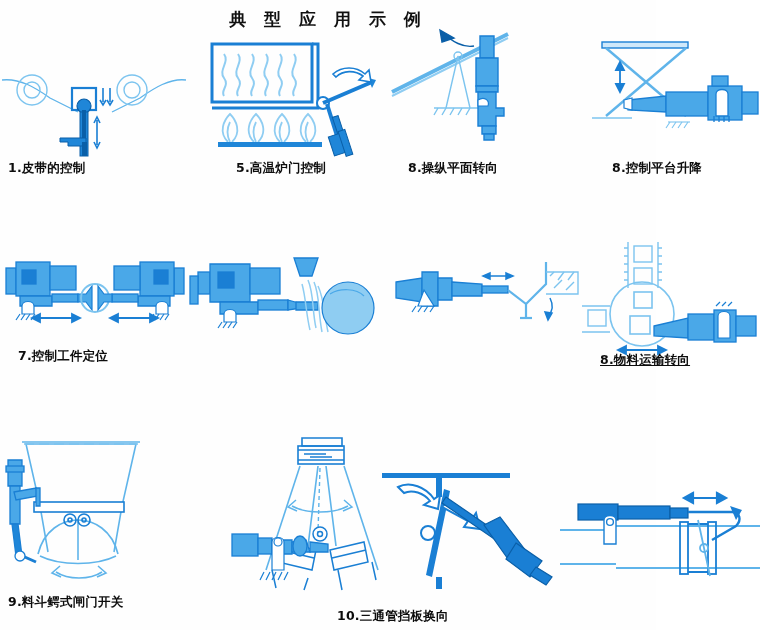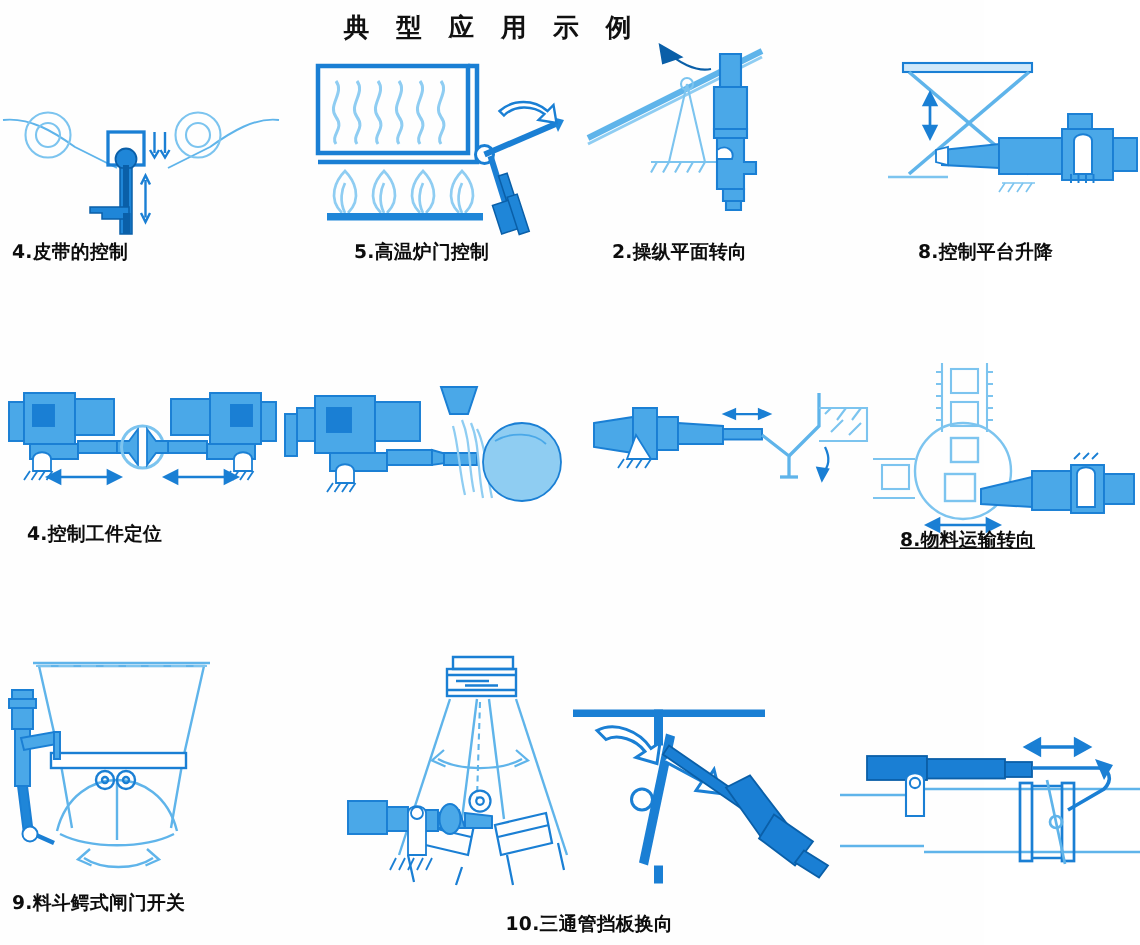--- a/index.html
+++ b/index.html
@@ -82,21 +82,21 @@
         <path d="M60,108 L86,108 L86,116 L68,116 L68,112 L60,112 Z" fill="#1f86d8" stroke="#0a5fa8" stroke-width="1"></path>
         <rect x="82" y="112" width="5" height="14" fill="#0a5fa8"></rect>
       </g>
       <g fill="none" stroke="#1a7fd4" stroke-width="1.6">
         <path d="M103,72 L103,58 M100,70 L103,75 L106,70"></path>
         <path d="M110,72 L110,58 M107,70 L110,75 L113,70"></path>
         <path d="M97,90 L97,115 M94,93 L97,87 L100,93 M94,112 L97,118 L100,112"></path>
       </g>
     </svg>
   </div>
-  <div class="caption" style="left:8px; top:160px;">4.皮带的控制</div>
+  <div class="caption" style="left:8px; top:160px;">1.皮带的控制</div>
 
   <div class="cell" style="left:190px; top:30px; width:200px; height:125px;">
     <svg class="art" width="200" height="125" viewBox="0 0 200 125">
       <g fill="none" stroke="#1a7fd4" stroke-width="3">
         <path d="M22,14 L122,14 L122,72 L22,72 Z"></path>
         <path d="M122,14 L128,14 L128,78 L22,78"></path>
       </g>
       <g fill="none" stroke="#8fcdf2" stroke-width="2">
         <path d="M34,24 C40,32 28,40 34,48 C40,56 30,60 34,66"></path>
         <path d="M48,24 C54,32 42,40 48,48 C54,56 44,60 48,66"></path>
@@ -163,21 +163,21 @@
         <path d="M86,56 L108,56 L108,62 L86,62 Z"></path>
         <path d="M88,62 L106,62 L106,78 L114,78 L114,86 L106,86 L106,96 L88,96 Z"></path>
         <path d="M92,96 L106,96 L106,104 L92,104 Z"></path>
         <path d="M94,104 L104,104 L104,110 L94,110 Z"></path>
       </g>
       <g fill="#ffffff" stroke="#1a7fd4" stroke-width="1.2">
         <path d="M88,70 C94,66 100,70 98,76 L88,76 Z"></path>
       </g>
     </svg>
   </div>
-  <div class="caption" style="left:408px; top:160px;">2.操纵平面转向</div>
+  <div class="caption" style="left:408px; top:160px;">8.操纵平面转向</div>
 
   <div class="cell" style="left:580px; top:30px; width:180px; height:125px;">
     <svg class="art" width="180" height="125" viewBox="0 0 180 125">
       <g>
         <rect x="22" y="12" width="86" height="6" fill="#cfe8fa" stroke="#1a7fd4" stroke-width="1.4"></rect>
       </g>
       <g fill="none" stroke="#5fb4ea" stroke-width="2.4">
         <path d="M26,18 L106,86"></path>
         <path d="M106,18 L26,86"></path>
       </g>
@@ -249,21 +249,21 @@
       <g fill="#1a7fd4" stroke="#1a7fd4" stroke-width="1.8">
         <path d="M36,68 L76,68" fill="none"></path>
         <path d="M40,64 L32,68 L40,72 Z"></path>
         <path d="M72,64 L80,68 L72,72 Z"></path>
         <path d="M114,68 L154,68" fill="none"></path>
         <path d="M118,64 L110,68 L118,72 Z"></path>
         <path d="M150,64 L158,68 L150,72 Z"></path>
       </g>
     </svg>
   </div>
-  <div class="caption" style="left:18px; top:348px;">4.控制工件定位</div>
+  <div class="caption" style="left:18px; top:348px;">7.控制工件定位</div>
 
   <div class="cell" style="left:190px; top:250px; width:200px; height:100px;">
     <svg class="art" width="200" height="100" viewBox="0 0 200 100">
       <g fill="#4aa8e8" stroke="#1a7fd4" stroke-width="1.3">
         <rect x="8" y="22" width="12" height="22"></rect>
         <path d="M20,14 L60,14 L60,52 L20,52 Z"></path>
         <rect x="28" y="22" width="16" height="16" fill="#1a7fd4"></rect>
         <rect x="60" y="18" width="30" height="26"></rect>
         <path d="M30,52 L68,52 L68,64 L30,64 Z"></path>
         <rect x="68" y="50" width="30" height="10"></rect>

